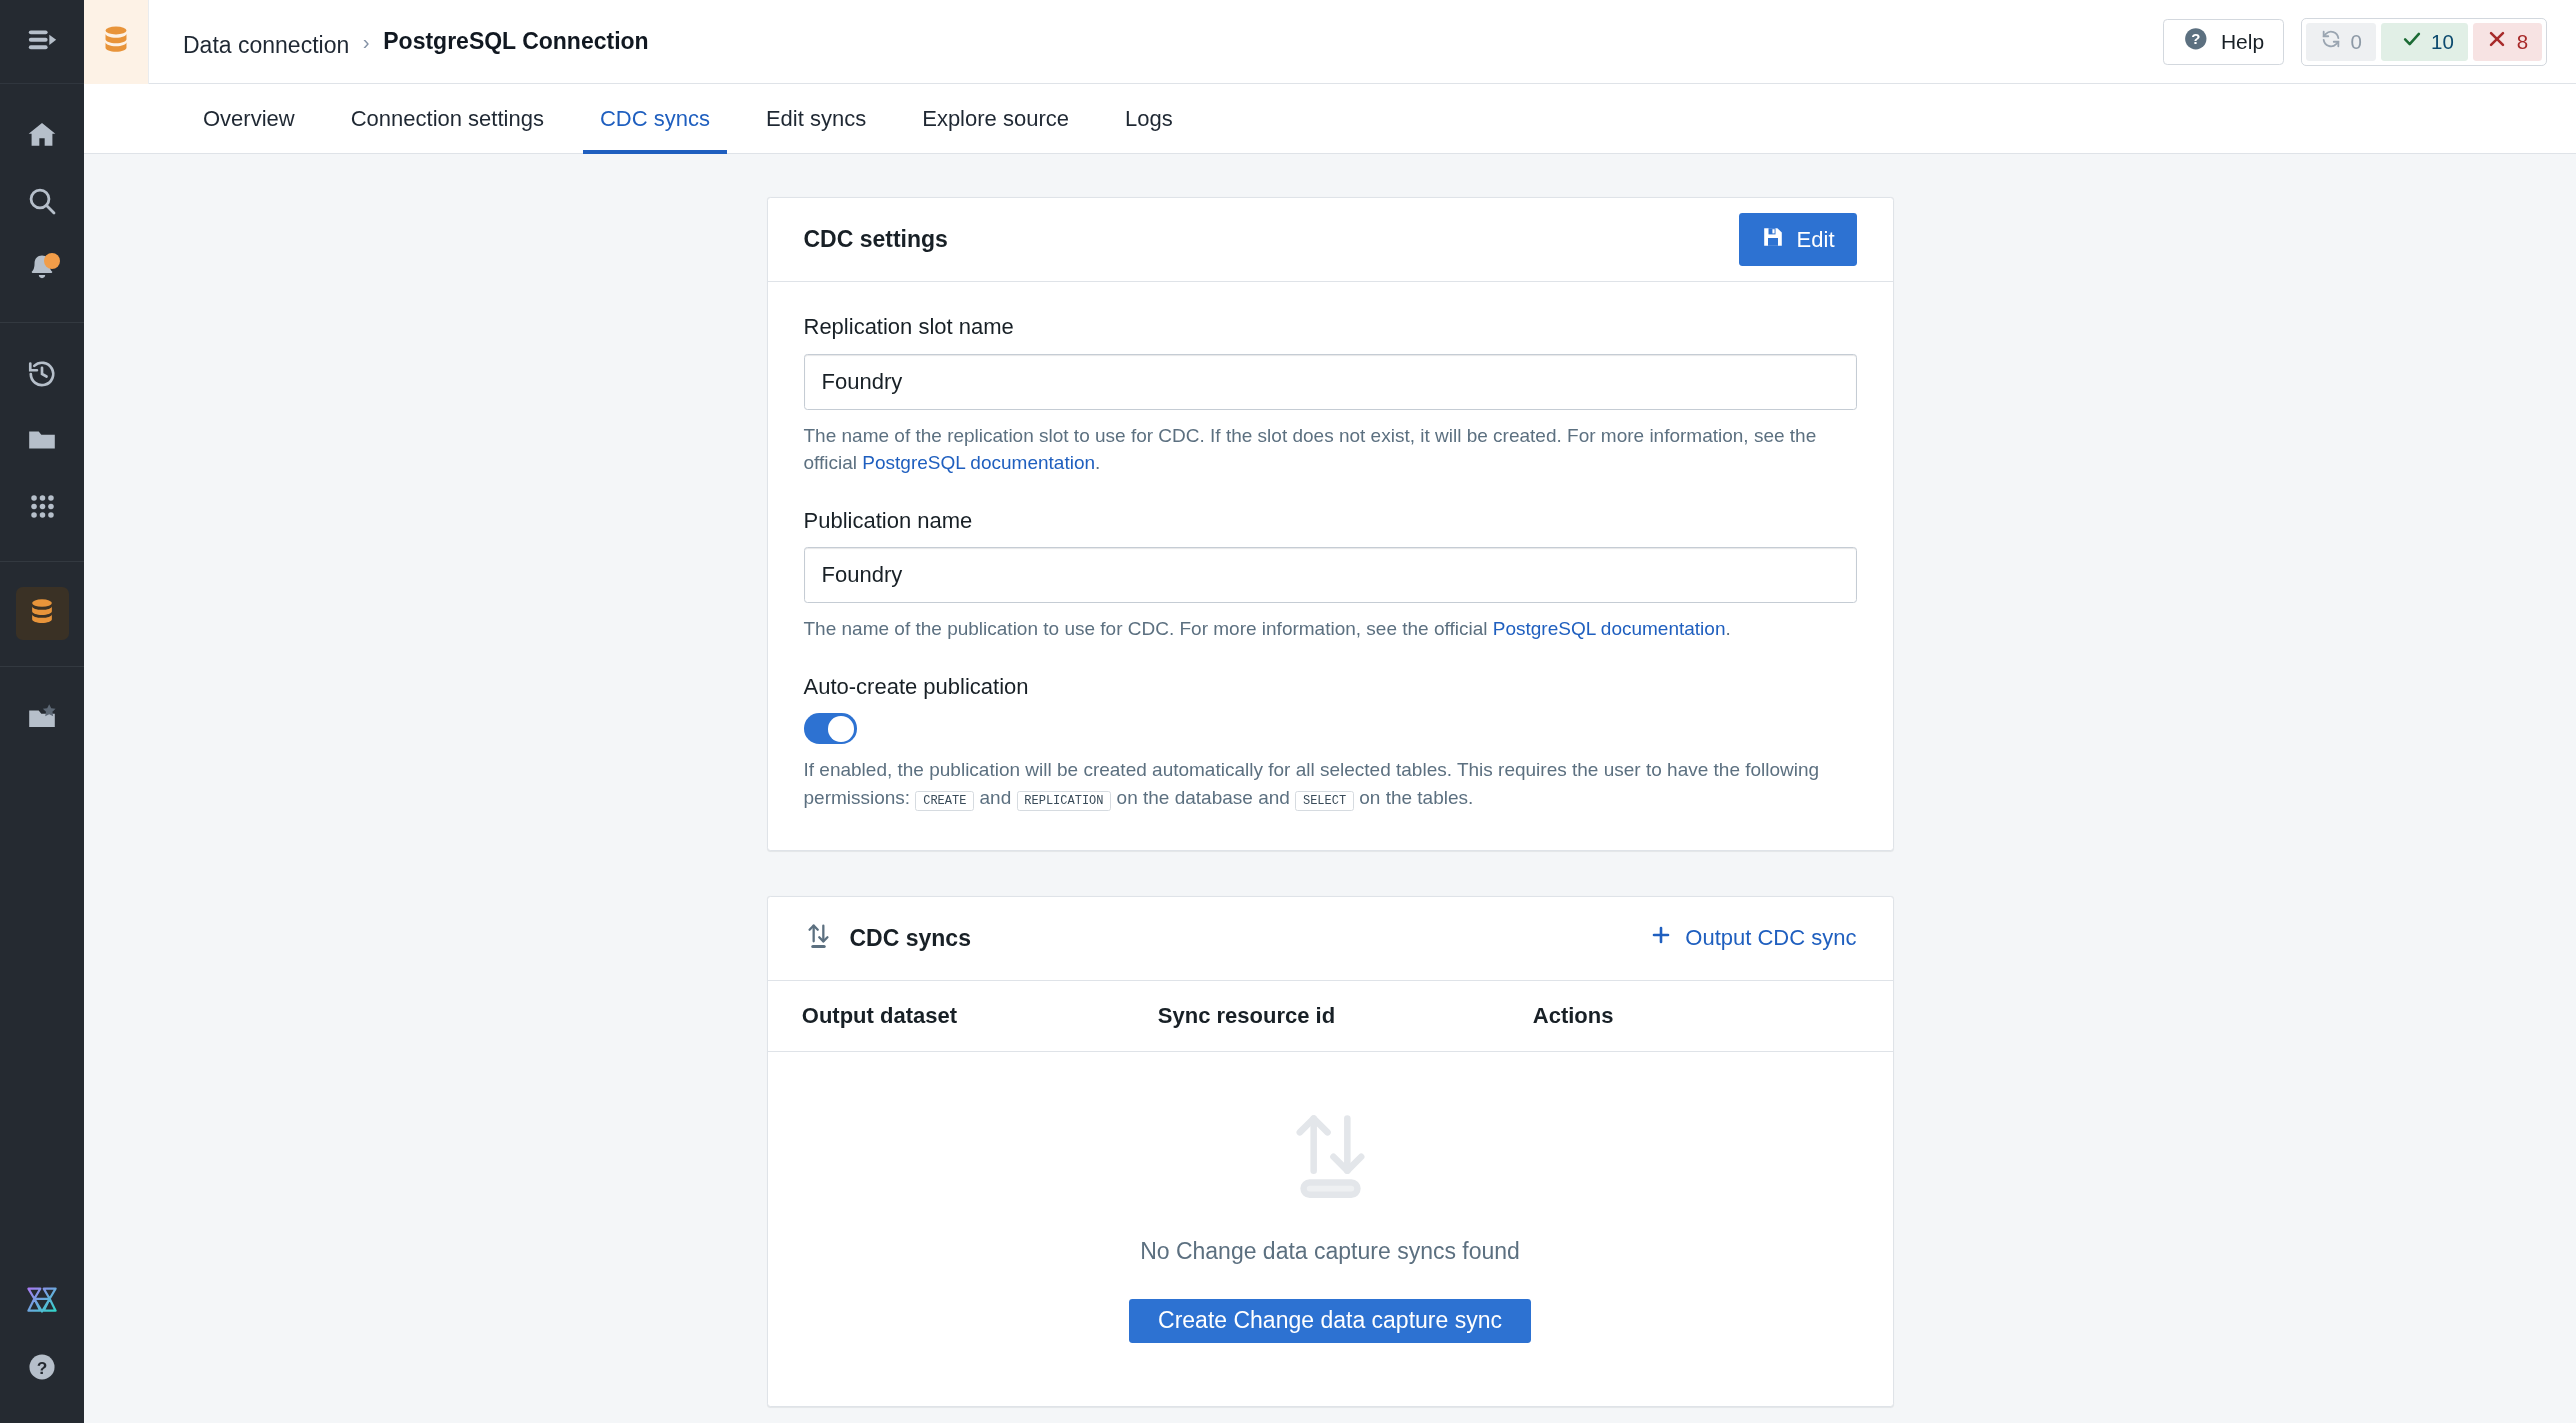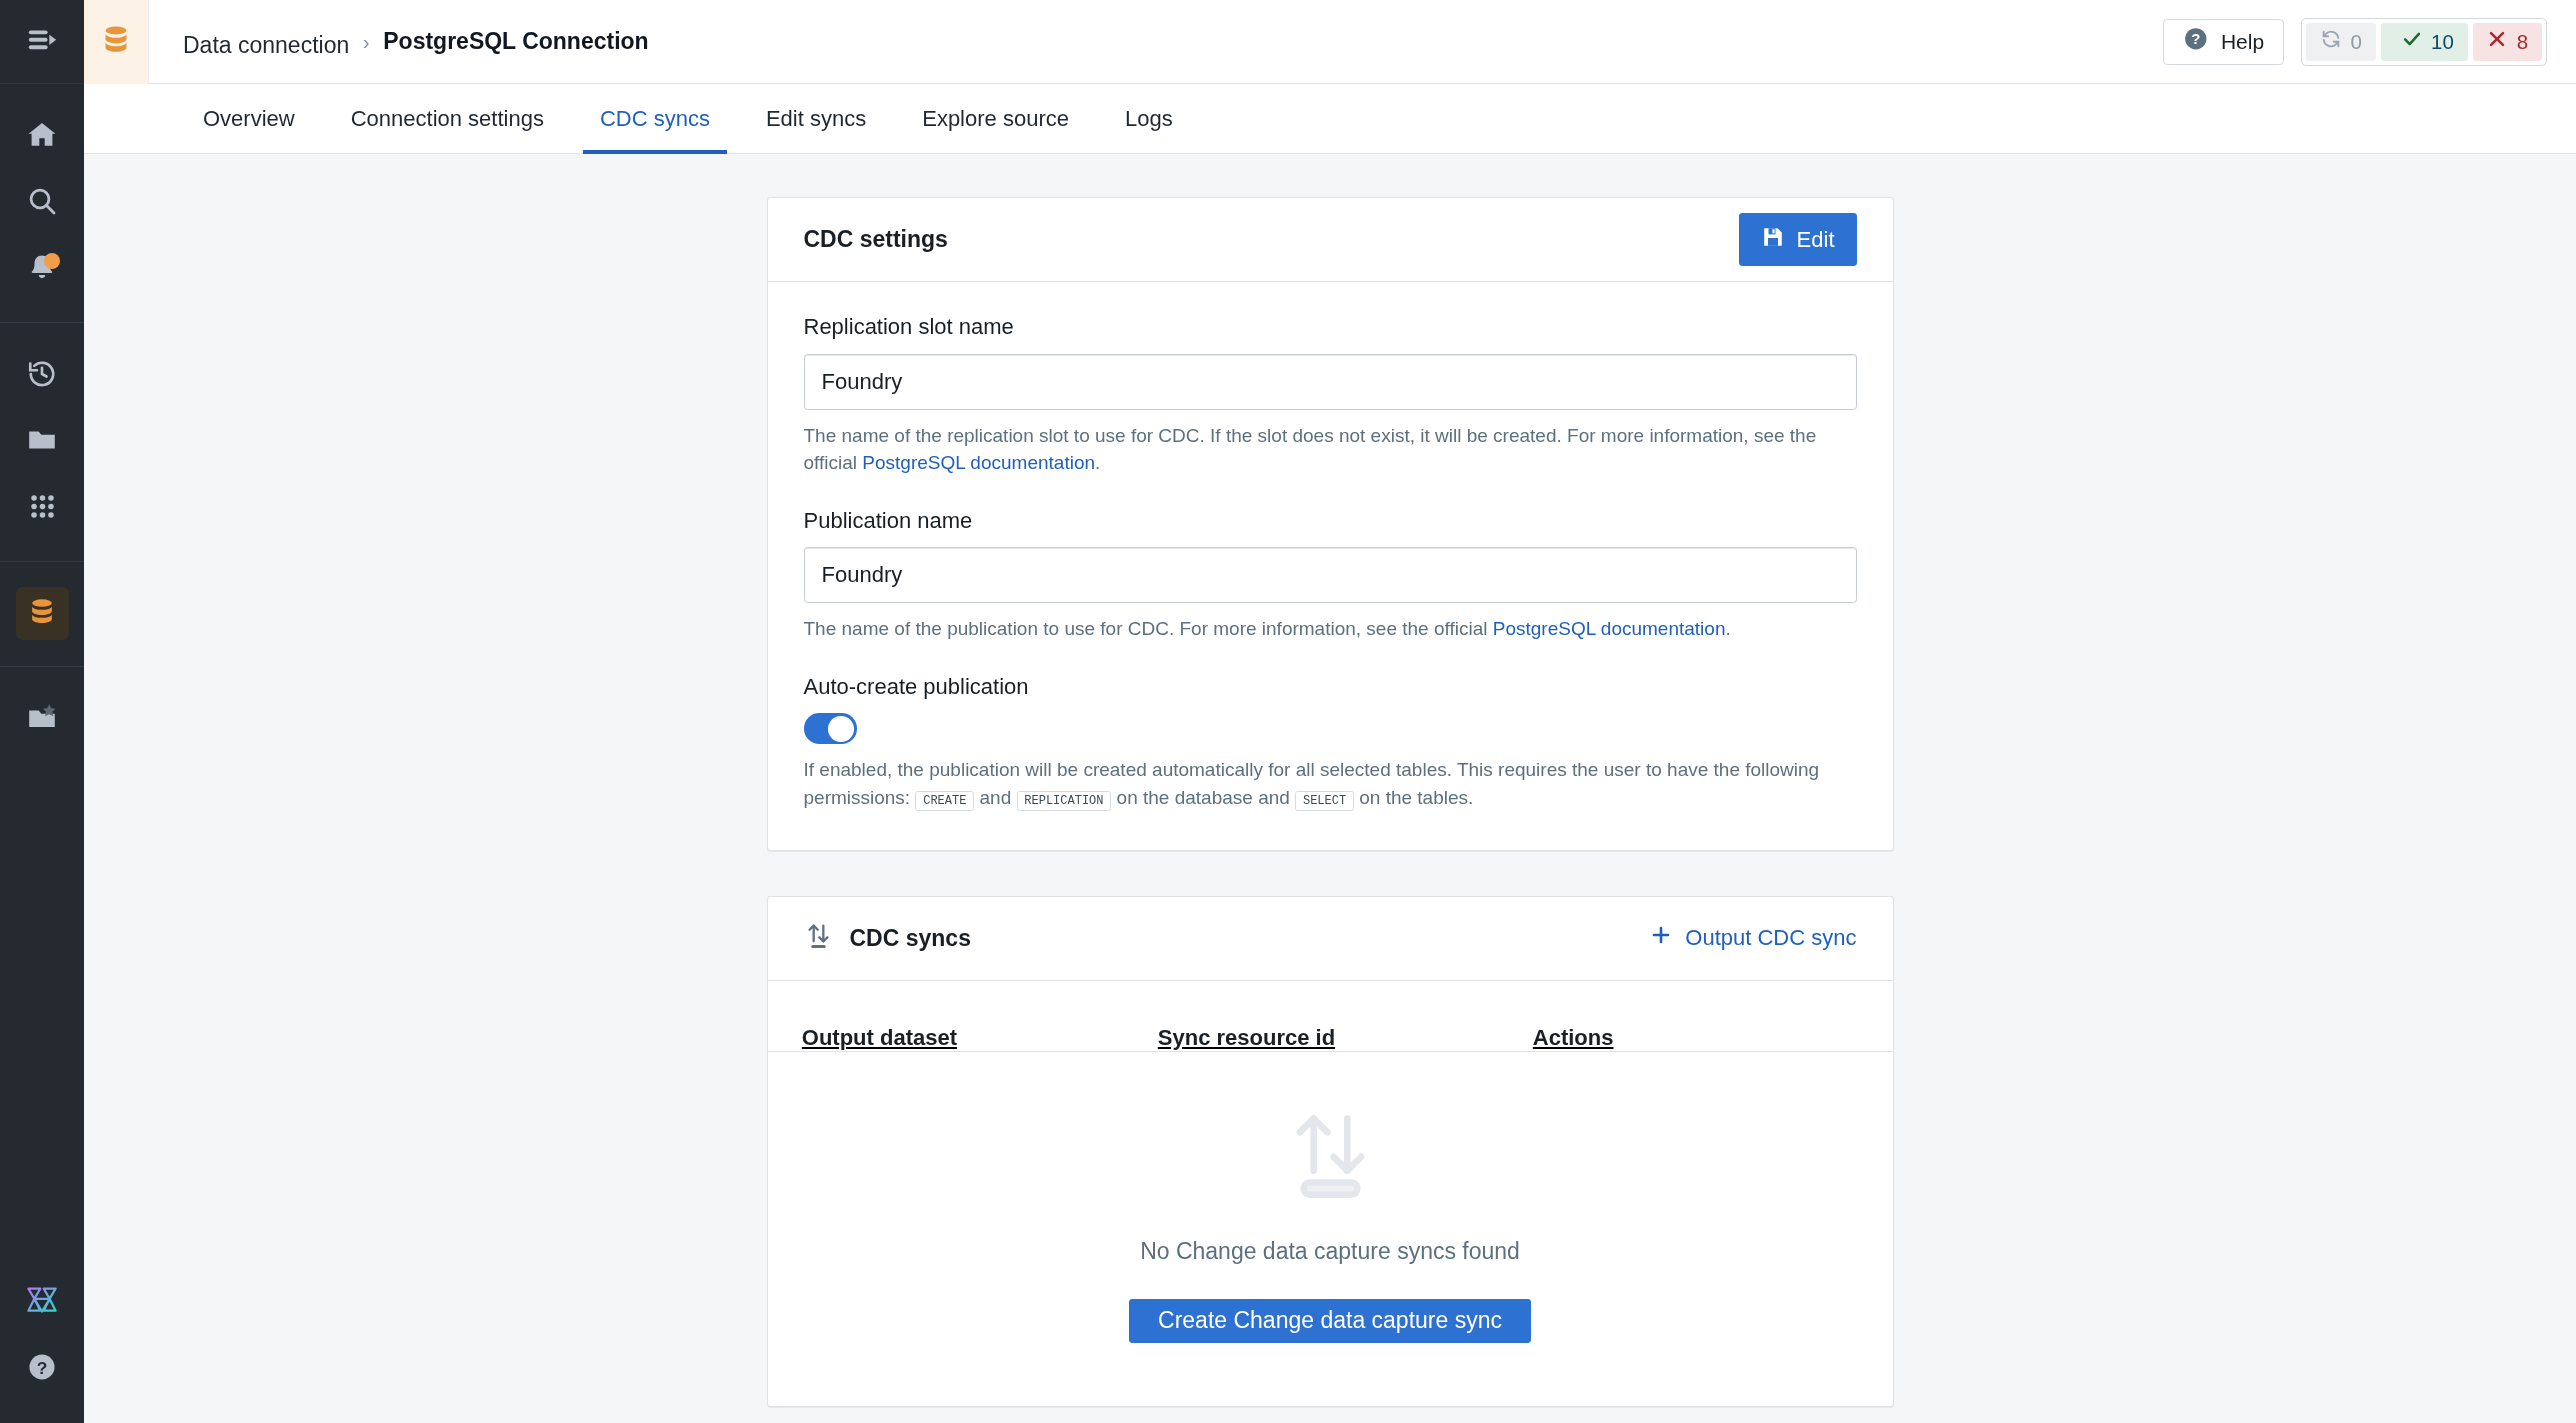--- a/index.html
+++ b/index.html
@@ -190,25 +190,24 @@
     border: 0.9px solid #d6dbe0;
     border-radius: 2.6px;
     background: #fff;
     padding: 1.7px 6.8px;
     color: #394b59;
     text-align: right;
   }
 
   
   .tbl-head {
-    display: flex; align-items: flex-end;
+    display: flex; align-items: center;
     height: 71px;
     border-bottom: 0.9px solid #dfe3e8;
     padding: 0 15.3px;
-    text-decoration: underline;
   }
   .th {
     font-size: 22px; font-weight: bold; color: #182026;
   }
   .th.c1 { width: 375px; padding-left: 19px; }
   .th.c2 { width: 375px; }
   .th.c3 { flex: 1; }
 
   .empty {
     display: flex; flex-direction: column;

